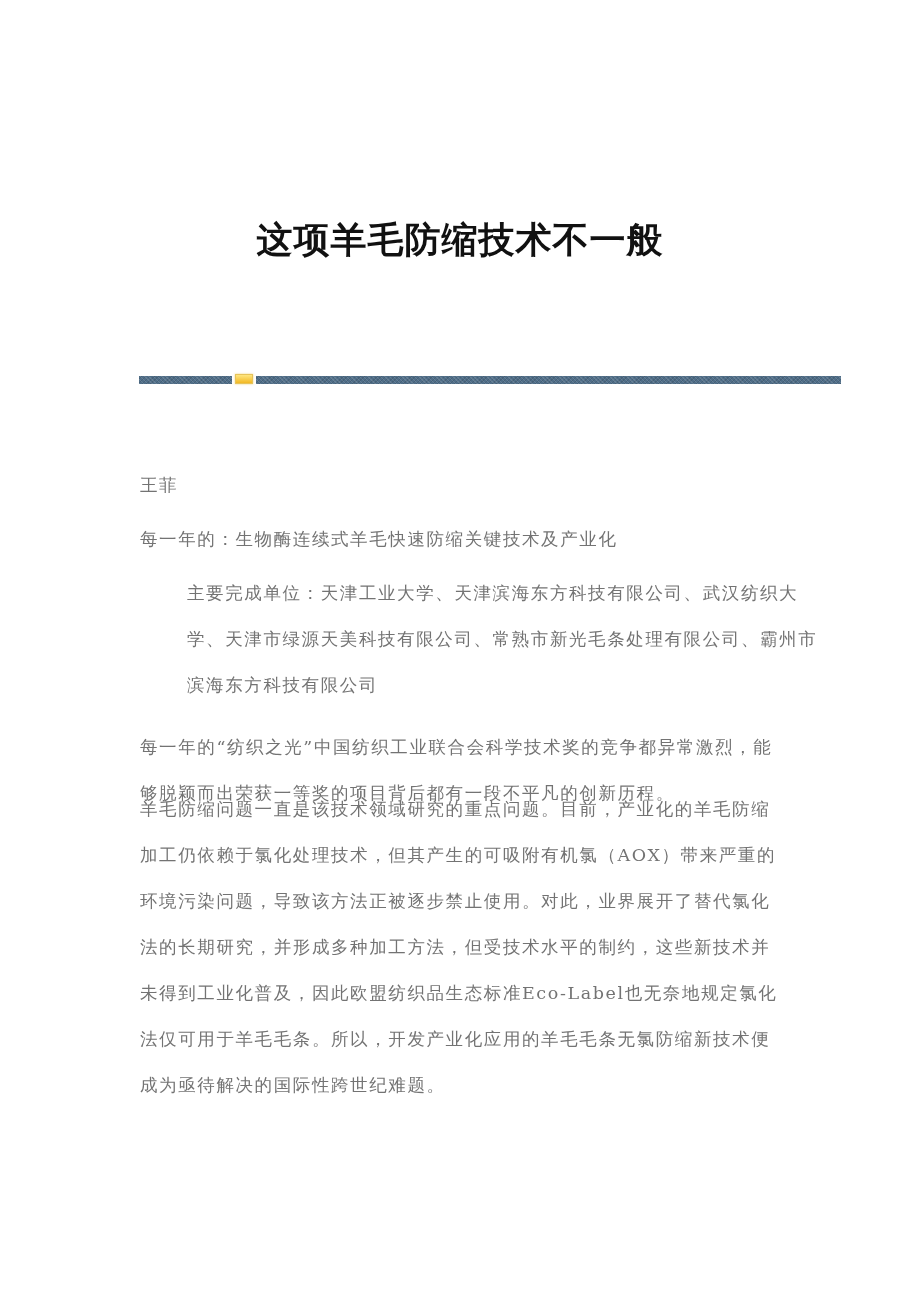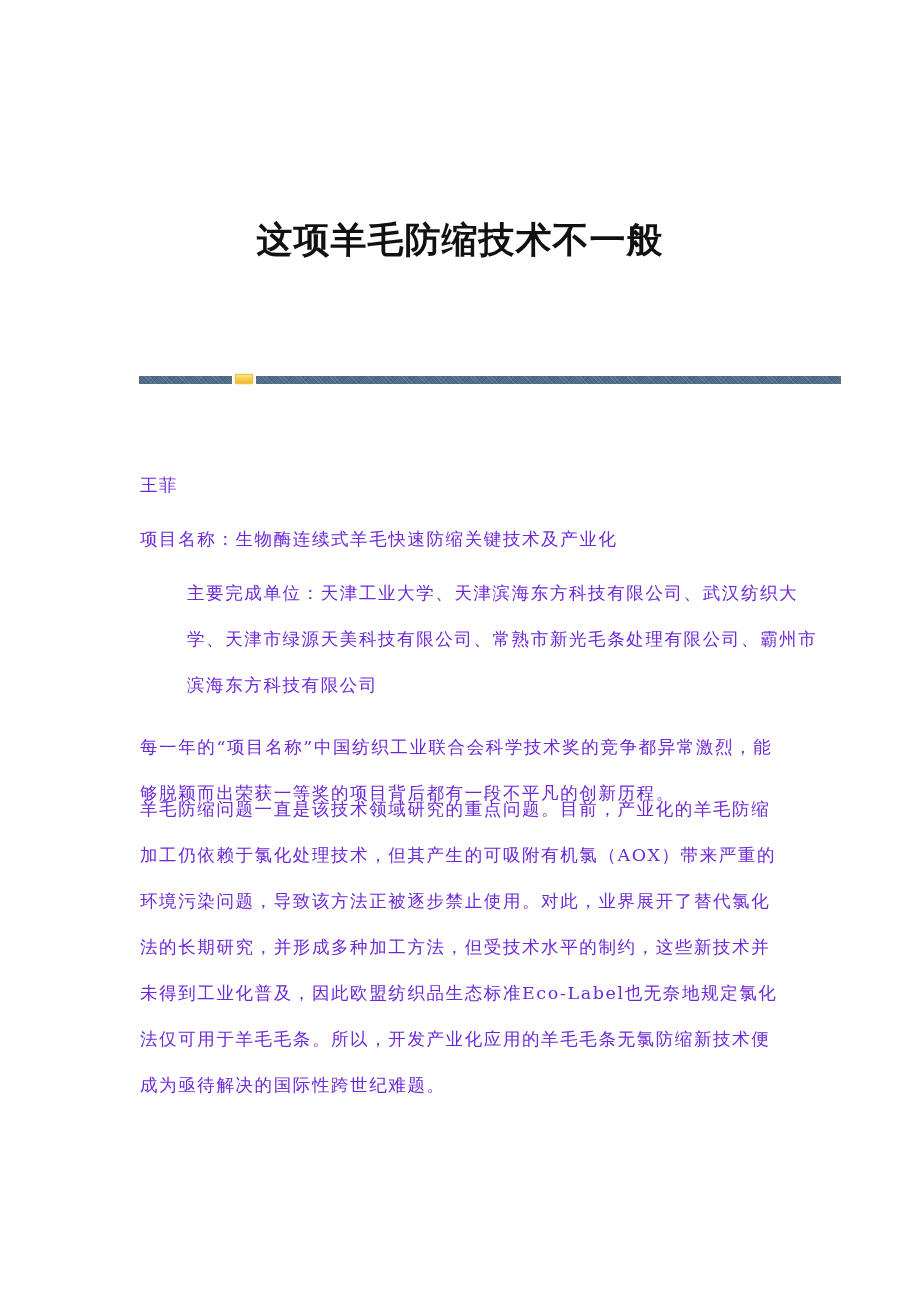--- a/index.html
+++ b/index.html
@@ -49,38 +49,38 @@
       border: 1px solid #e6c35a;
       box-shadow: 0 0 2px rgba(230,180,40,0.6);
       box-sizing: border-box;
     }
     .body-text {
       position: absolute;
       left: 140px;
       width: 640px;
       font-size: 17.5px;
       line-height: 46px;
-      color: #6d28d9;
+      color: #737373;
       letter-spacing: 1.6px;
     }
     .author { top: 462px; }
     .project { top: 516px; }
     .units { top: 570px; margin-left: 47px; }
     .para1 { top: 724px; }
     .para2 { top: 786px; }
     p { margin: 0; }
   </style>
 </head>
 <body>
 
 <div>
   <h1 class="page-title" style="margin:0;">这项羊毛防缩技术不一般</h1>
 
   <div class="divider divider-left"></div>
   <div class="divider-ornament"></div>
   <div class="divider divider-right"></div>
 
   <p class="body-text author">王菲</p>
-  <p class="body-text project">项目名称：生物酶连续式羊毛快速防缩关键技术及产业化</p>
+  <p class="body-text project">每一年的：生物酶连续式羊毛快速防缩关键技术及产业化</p>
   <p class="body-text units">主要完成单位：天津工业大学、天津滨海东方科技有限公司、武汉纺织大学、天津市绿源天美科技有限公司、常熟市新光毛条处理有限公司、霸州市滨海东方科技有限公司</p>
-  <p class="body-text para1">每一年的“项目名称”中国纺织工业联合会科学技术奖的竞争都异常激烈，能够脱颖而出荣获一等奖的项目背后都有一段不平凡的创新历程。</p>
+  <p class="body-text para1">每一年的“纺织之光”中国纺织工业联合会科学技术奖的竞争都异常激烈，能够脱颖而出荣获一等奖的项目背后都有一段不平凡的创新历程。</p>
   <p class="body-text para2">羊毛防缩问题一直是该技术领域研究的重点问题。目前，产业化的羊毛防缩加工仍依赖于氯化处理技术，但其产生的可吸附有机氯（AOX）带来严重的环境污染问题，导致该方法正被逐步禁止使用。对此，业界展开了替代氯化法的长期研究，并形成多种加工方法，但受技术水平的制约，这些新技术并未得到工业化普及，因此欧盟纺织品生态标准Eco-Label也无奈地规定氯化法仅可用于羊毛毛条。所以，开发产业化应用的羊毛毛条无氯防缩新技术便成为亟待解决的国际性跨世纪难题。</p>
 </div>
 
 </body></html>

